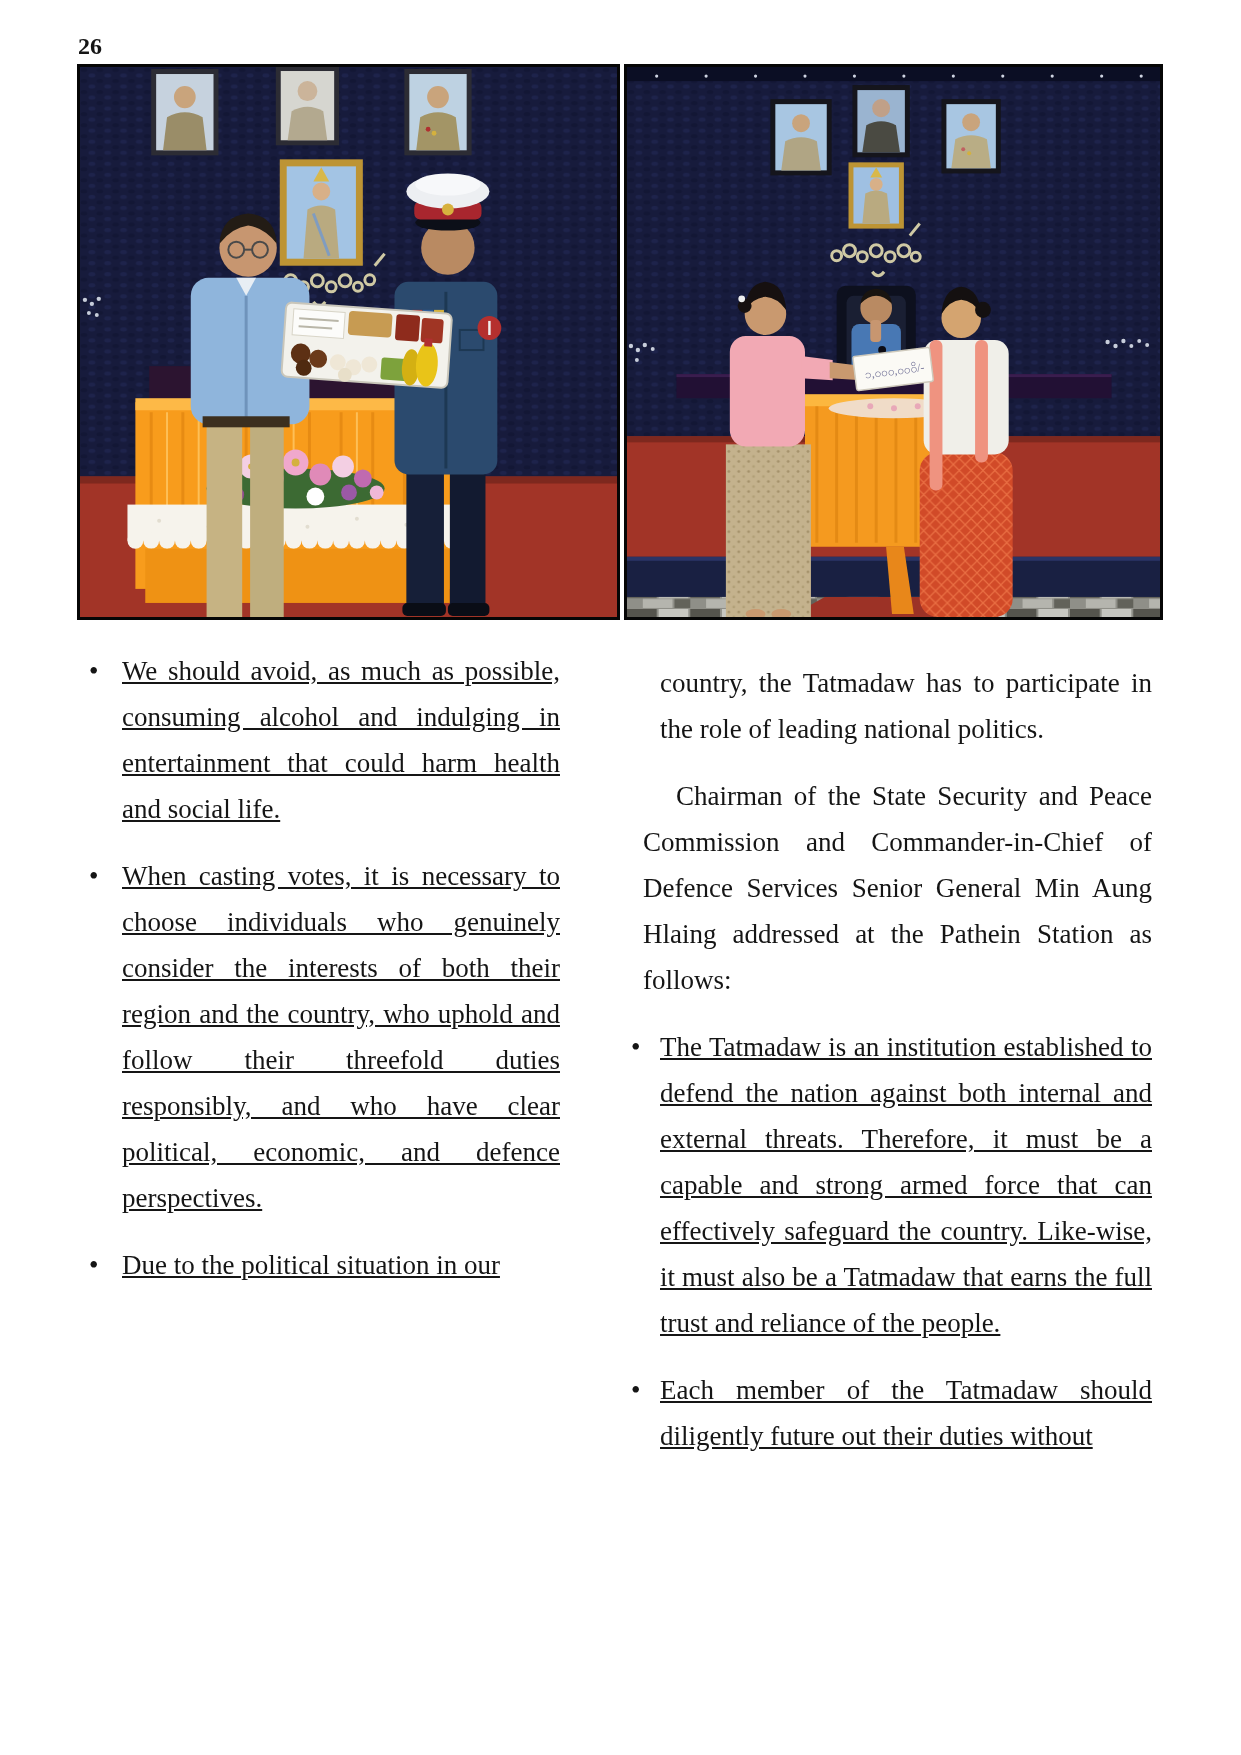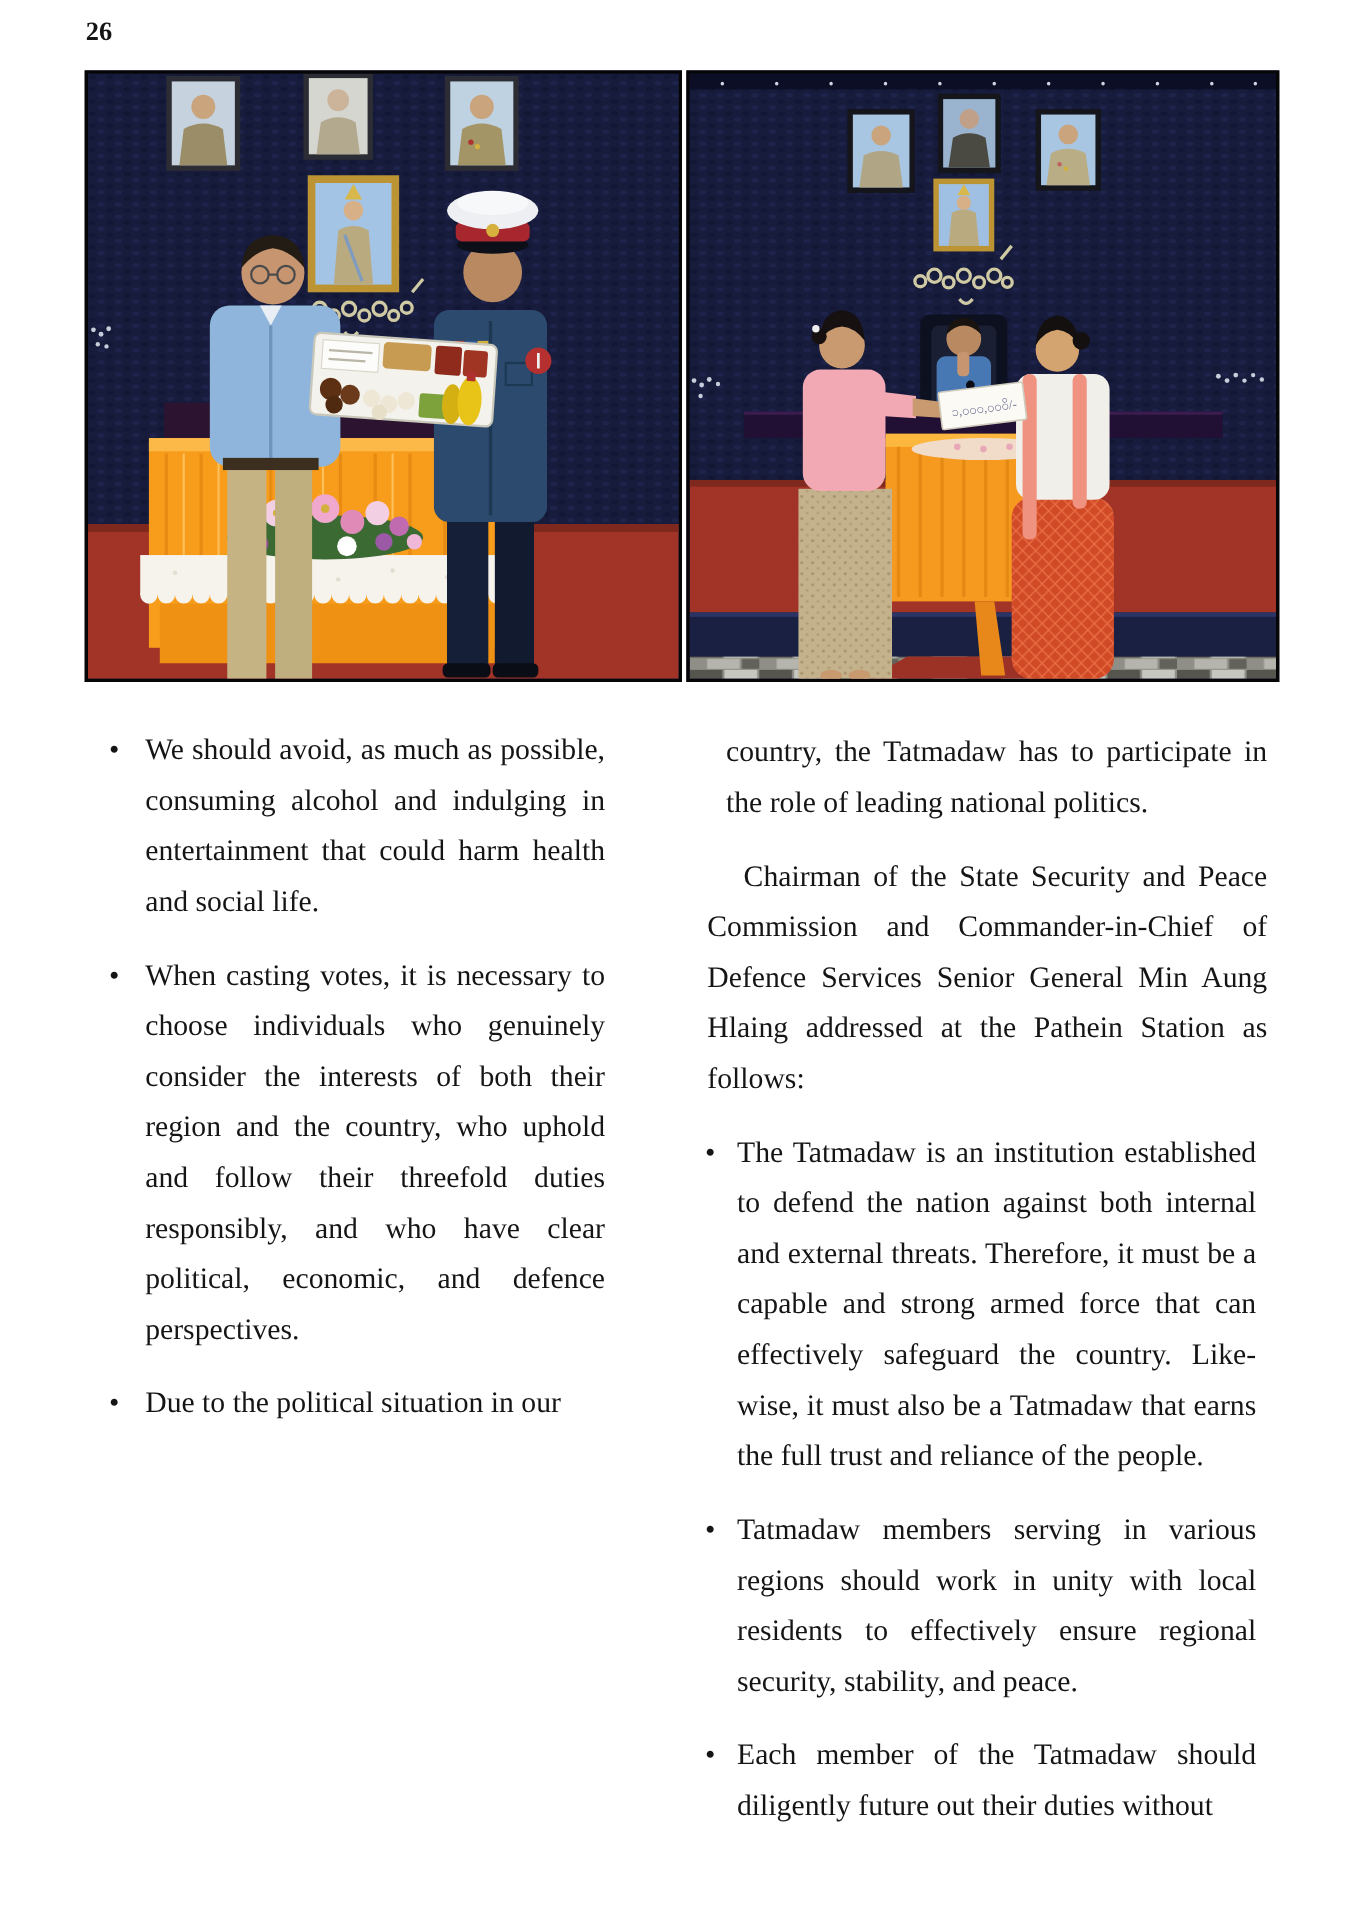--- a/index.html
+++ b/index.html
@@ -1,28 +1,28 @@
 <!DOCTYPE html>
 <html><head>
 <meta charset="utf-8">
 <style>
   html,body{margin:0;padding:0;background:#ffffff;}
   .page{position:relative;width:1241px;height:1755px;background:#ffffff;
         font-family:"Liberation Serif",serif;color:#151515;overflow:hidden;}
-  .page-number{position:absolute;left:78px;top:16px;font-size:24px;font-weight:bold;}
+  .page-number{position:absolute;left:78px;top:33px;font-size:24px;font-weight:bold;}
   .photo-row{position:absolute;left:77px;top:64px;display:flex;gap:4px;}
   .photo{margin:0;border:3px solid #060606;background:#171b3c;}
   .photo-left{width:537px;height:550px;}
   .photo-right{width:533px;height:550px;}
   .photo svg{display:block;width:100%;height:100%;}
   .columns{position:absolute;left:77px;top:648px;display:flex;gap:67px;
            font-size:27px;line-height:46px;text-align:justify;}
   .col-left{width:483px;}
   .col-right{width:525px;}
-  ul.bullets{list-style:none;margin:10px;padding:0;}
+  ul.bullets{list-style:none;margin:0;padding:0;text-decoration:underline;}
   .bullets li{position:relative;padding-left:45px;margin:0 0 21px 0;}
   .bullets li::before{content:"\2022";position:absolute;left:12px;top:0;}
   .col-right .bullets li{padding-left:33px;}
   .col-right .bullets li::before{left:4px;}
   .continuation{margin:12px 0 21px 0;padding-left:33px;}
   .lead-para{margin:0 0 21px 16px;text-indent:33px;}
 </style>
 </head>
 <body>
 
@@ -395,19 +395,18 @@
           <li>We should avoid, as much as possible, consuming alcohol and indulging in entertainment that could harm health and social life.</li>
           <li>When casting votes, it is necessary to choose individuals who genuinely consider the interests of both their region and the country, who uphold and follow their threefold duties responsibly, and who have clear political, economic, and defence perspectives.</li>
           <li>Due to the political situation in our</li>
         </ul>
     </div>
     <div class="col-right">
       <p class="continuation">country, the Tatmadaw has to participate in the role of leading national politics.</p>
       <p class="lead-para">Chairman of the State Security and Peace Commission and Commander-in-Chief of Defence Services Senior General Min Aung Hlaing addressed at the Pathein Station as follows:</p>
       <ul class="bullets">
           <li>The Tatmadaw is an institution established to defend the nation against both internal and external threats. Therefore, it must be a capable and strong armed force that can effectively safeguard the country. Like-wise, it must also be a Tatmadaw that earns the full trust and reliance of the people.</li>
-          <li>Tatmadaw members serving in various regions should work in unity with local residents to effectively ensure regional security, stability, and peace.</li>
           <li>Each member of the Tatmadaw should diligently future out their duties without</li>
         </ul>
     </div>
   </div>
 
 </div>
 
 </body></html>

